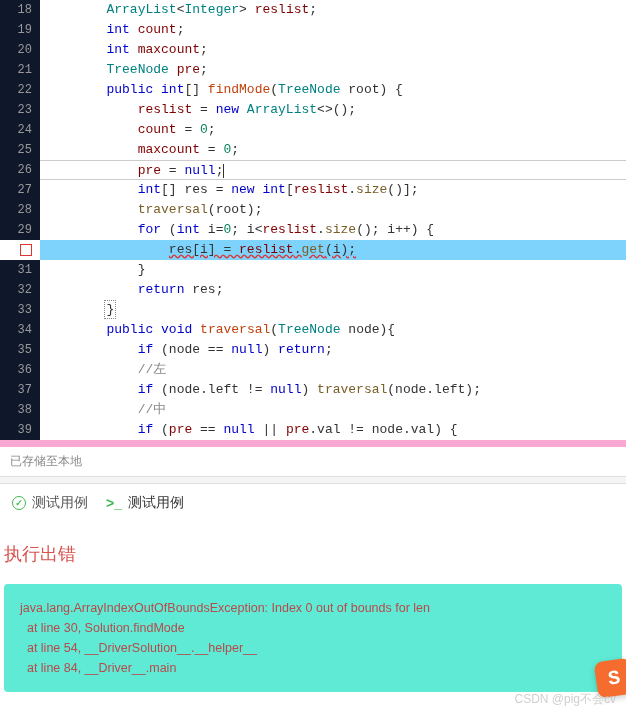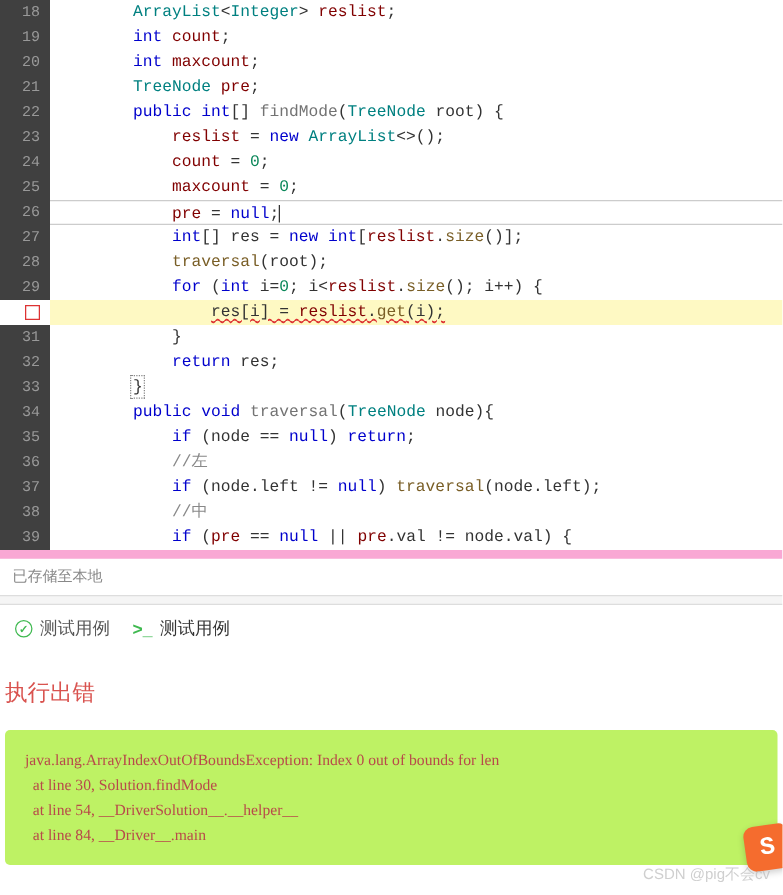--- a/index.html
+++ b/index.html
@@ -1,44 +1,44 @@
 <!DOCTYPE html>
 <html><head>
 <meta charset="utf-8">
 <style>
   * { margin: 0; padding: 0; box-sizing: border-box; }
   body { font-family: Consolas, "Courier New", monospace; font-size: 13px; background: #fff; color: #333; width: 626px; }
   .editor { position: relative; }
   .code-row { display: flex; align-items: stretch; height: 20px; line-height: 20px; }
-  .gutter { width: 40px; text-align: right; padding-right: 8px; color: #999; background: #404040; user-select: none; font-size: 12px; }
+  .gutter { width: 40px; text-align: right; padding-right: 8px; color: #999; background: #0f172a; user-select: none; font-size: 12px; }
   .gutter.err { color: #d33; }
   .code { flex: 1; white-space: pre; padding-left: 4px; position: relative; }
-  .code-row.highlight .code { background: #fef9c3; }
+  .code-row.highlight .code { background: #7dd3fc; }
   .code-row.highlight .gutter { background: #fff; }
   .gutter-icon { display:inline-block; width:12px; height:12px; border:1.5px solid #d33; vertical-align:middle; }
   .kw { color: #0000cc; }
   .type { color: #008080; }
-  .fn { color: #737373; }
+  .fn { color: #c2410c; }
   .fn2 { color: #795e26; margin-top: 12px; }
   .num { color: #098658; }
   .op { color: #333; }
   .comment { color: #888; }
   .field { color: #800000; margin-top: 16px; }
   .caret { border-left: 1px solid #333; display:inline-block; height:14px; vertical-align:middle; }
   .wavy { text-decoration-line: underline; text-decoration-style: wavy; text-decoration-color: #d33; }
   .saved { padding: 6px 10px; color: #888; font-size: 12px; font-family: -apple-system, "Microsoft YaHei", sans-serif; border-top:7px solid #f9a8d4; }
   .divider { height: 8px; background: #f5f5f5; border-top:1px solid #ddd; border-bottom:1px solid #ddd; }
   .tabs { display: flex; align-items: center; padding: 10px 12px; gap: 18px; font-family: -apple-system, "Microsoft YaHei", sans-serif; font-size: 14px; }
   .tab { display: flex; align-items: center; gap: 6px; color: #555; cursor: pointer; }
   .tab.active { color: #333; }
   .tab-icon-check { width:14px; height:14px; border:1.5px solid #3fb950; border-radius:50%; display:inline-flex; align-items:center; justify-content:center; color:#3fb950; font-size:9px; font-weight:bold; }
   .tab-icon-term { color: #3fb950; font-weight: bold; font-size: 14px; }
   .error-panel { padding: 10px 4px 20px; font-family: -apple-system, "Microsoft YaHei", sans-serif; }
   .error-title { color: #d9534f; font-size: 18px; font-weight: 500; margin: 10px 0 18px; }
-  .error-box { background: #bef264; border-radius: 4px; padding: 14px 16px; font-family: Liberation Serif, serif; font-size: 12.5px; color: #b84a4a; line-height: 1.6; white-space: pre; overflow: hidden; }
+  .error-box { background: #5eead4; border-radius: 4px; padding: 14px 16px; font-family: Liberation Sans, sans-serif; font-size: 12.5px; color: #b84a4a; line-height: 1.6; white-space: pre; overflow: hidden; }
   .watermark { position: absolute; right: 10px; bottom: 8px; color: #bbb; font-size: 12px; font-family: -apple-system, sans-serif; opacity:0.7; }
   .orange-badge { position:absolute; right: -6px; top: 660px; width: 36px; height: 36px; background: #f56c2e; border-radius: 8px; transform: rotate(-8deg); box-shadow: 0 2px 6px rgba(0,0,0,0.2); display:flex; align-items:center; justify-content:center; color:#fff; font-weight:bold; font-size:20px; }
   .container { position: relative; width:626px; height:716px; overflow:hidden; }
 </style>
 </head>
 <body>
 <div class="container">
 
 <div class="editor" id="editor">
       <div class="code-row">

